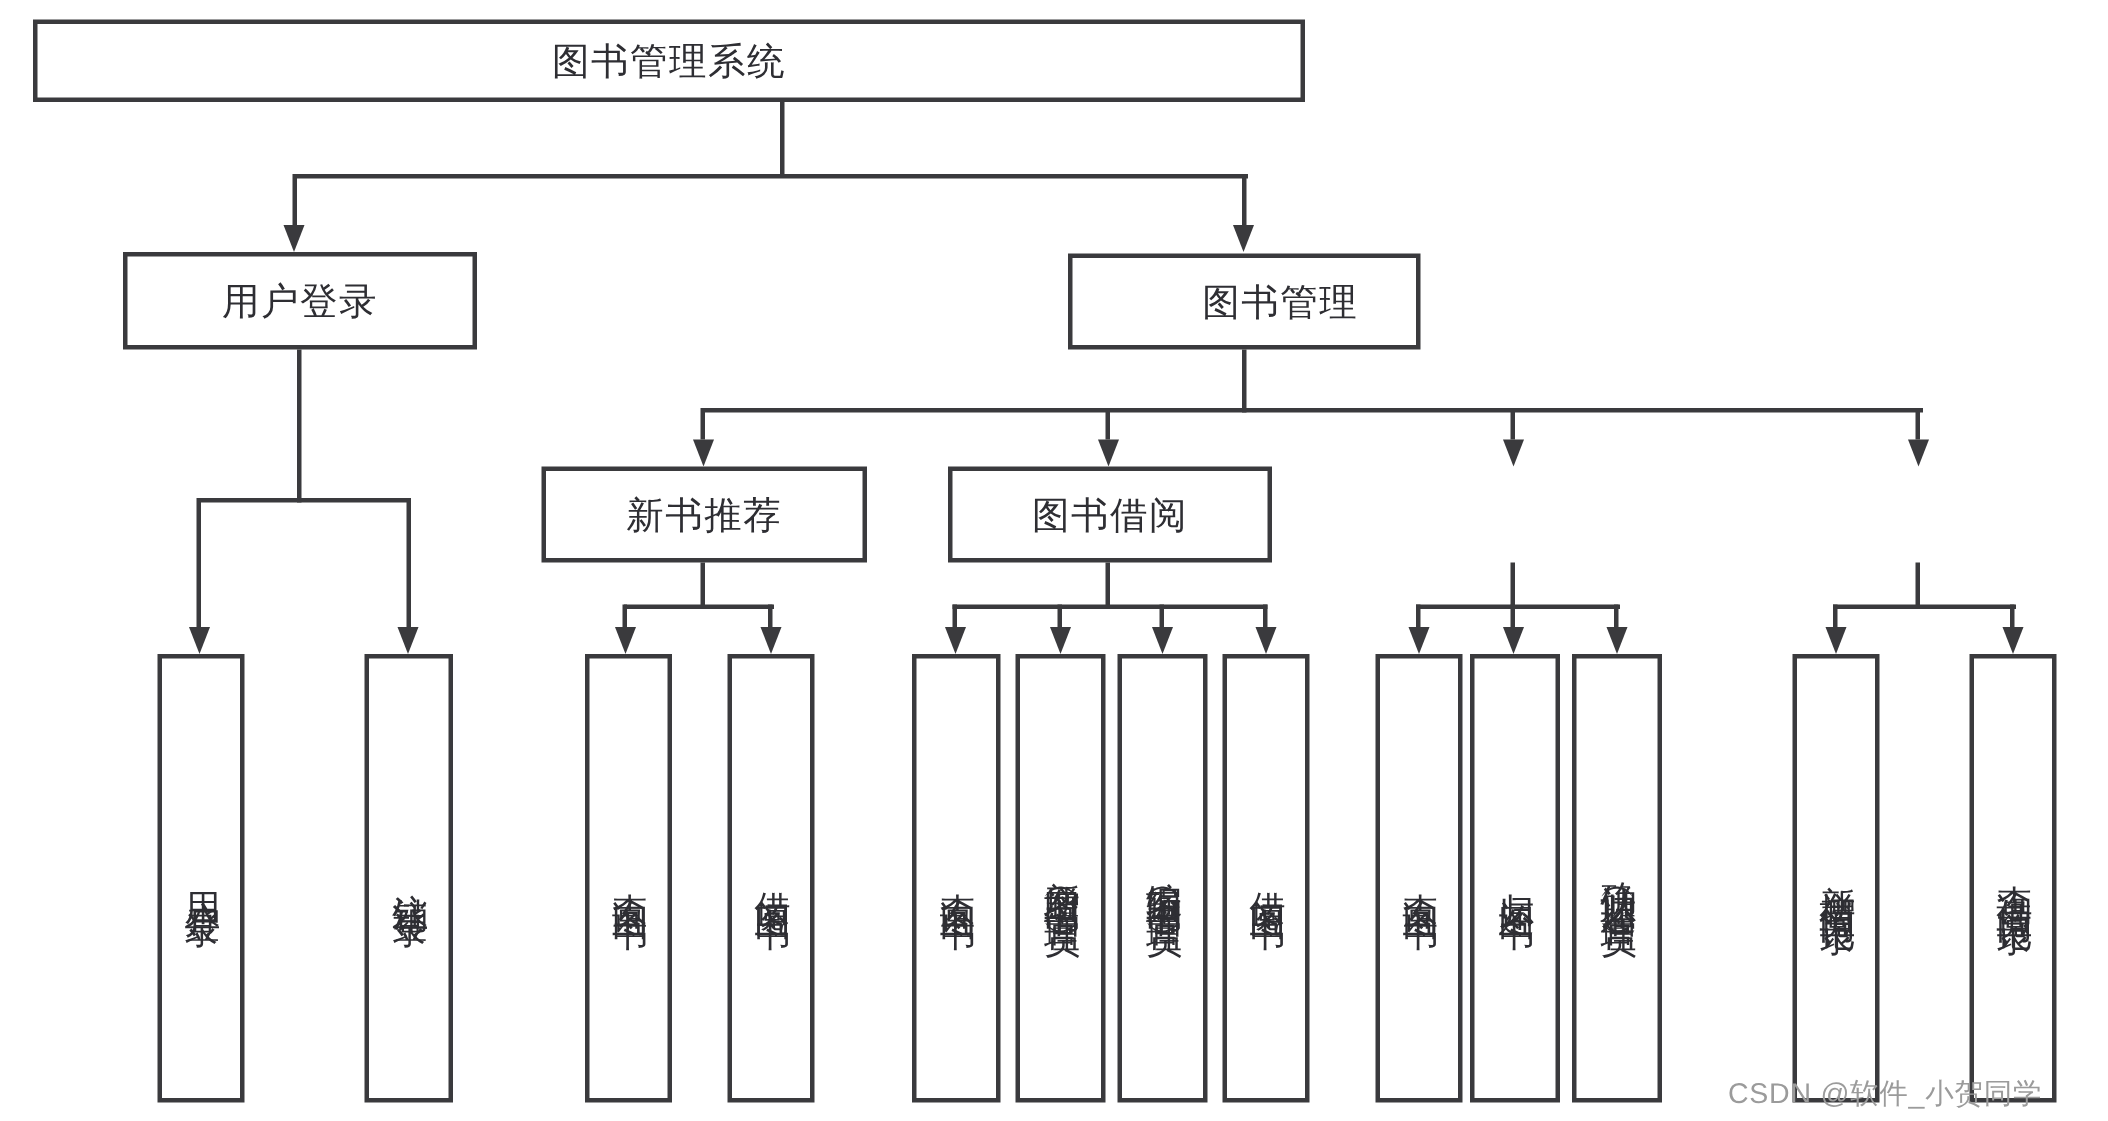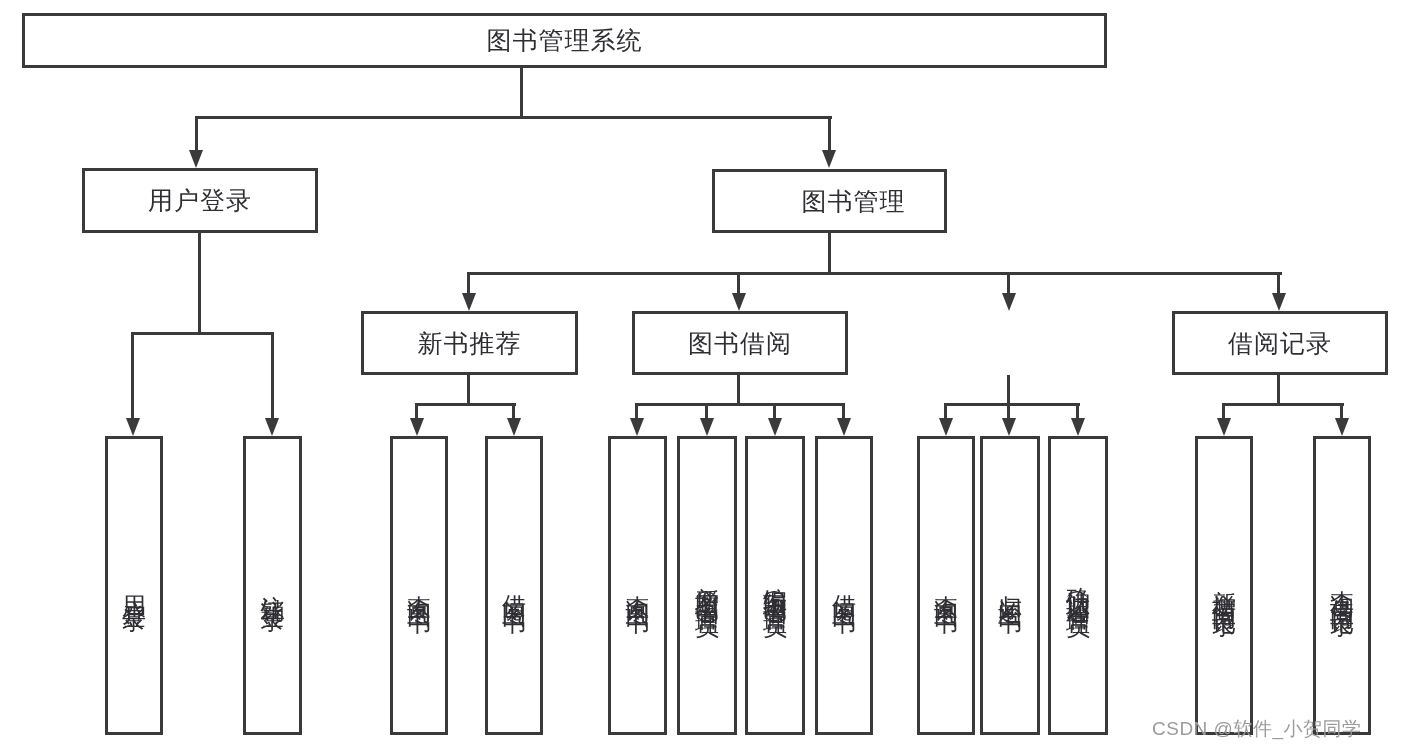--- a/index.html
+++ b/index.html
@@ -30,21 +30,21 @@
   .watermark{
     position:absolute;left:1152px;top:716px;z-index:5;
     font-size:19px;color:#9b9b9b;letter-spacing:0.5px;
   }
 </style>
 </head>
 <body>
 
 <div class="stage">
 
-  <div class="node" style="left:22px;top:13px;width:1085px;height:55px;">
+  <div class="node" style="left:22px;top:13px;width:848px;height:55px;">
     <span>图书管理系统</span>
   </div>
 
   <div class="v" style="left:520px;top:68px;height:50px;"></div>
   <div class="h" style="left:196px;top:116px;width:636px;"></div>
   <div class="v" style="left:195px;top:116px;height:34px;"></div>
   <div class="arrow" style="left:189px;top:150px;"></div>
   <div class="v" style="left:828px;top:116px;height:34px;"></div>
   <div class="arrow" style="left:822px;top:150px;"></div>
 
@@ -71,23 +71,20 @@
   <div class="v" style="left:1007px;top:272px;height:21px;"></div>
   <div class="arrow" style="left:1002px;top:293px;"></div>
   <div class="v" style="left:1277px;top:272px;height:21px;"></div>
   <div class="arrow" style="left:1272px;top:293px;"></div>
 
   <div class="node" style="left:361px;top:311px;width:217px;height:64px;">
     <span>新书推荐</span>
   </div>
   <div class="node" style="left:632px;top:311px;width:216px;height:64px;">
     <span>图书借阅</span>
-  </div>
-  <div class="node" style="left:1172px;top:311px;width:216px;height:64px;">
-    <span>借阅记录</span>
   </div>
 
   <div class="v" style="left:467px;top:375px;height:31px;"></div>
   <div class="h" style="left:416px;top:403px;width:100px;"></div>
   <div class="v" style="left:415px;top:403px;height:15px;"></div>
   <div class="arrow" style="left:410px;top:418px;"></div>
   <div class="v" style="left:512px;top:403px;height:15px;"></div>
   <div class="arrow" style="left:507px;top:418px;"></div>
 
   <div class="v" style="left:737px;top:375px;height:31px;"></div>

